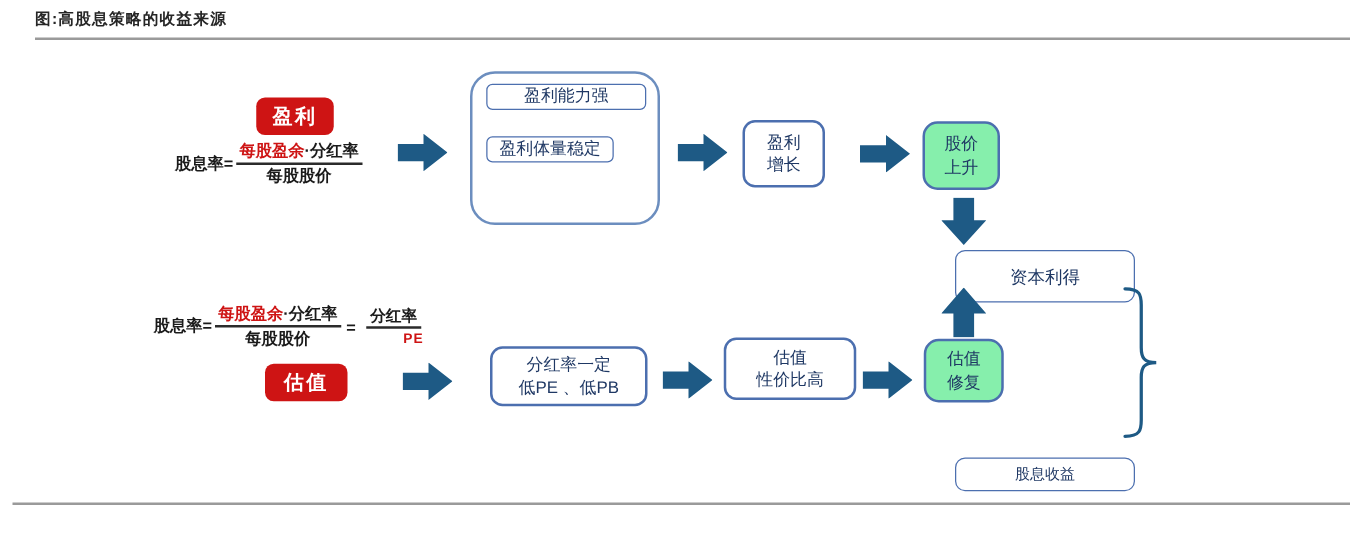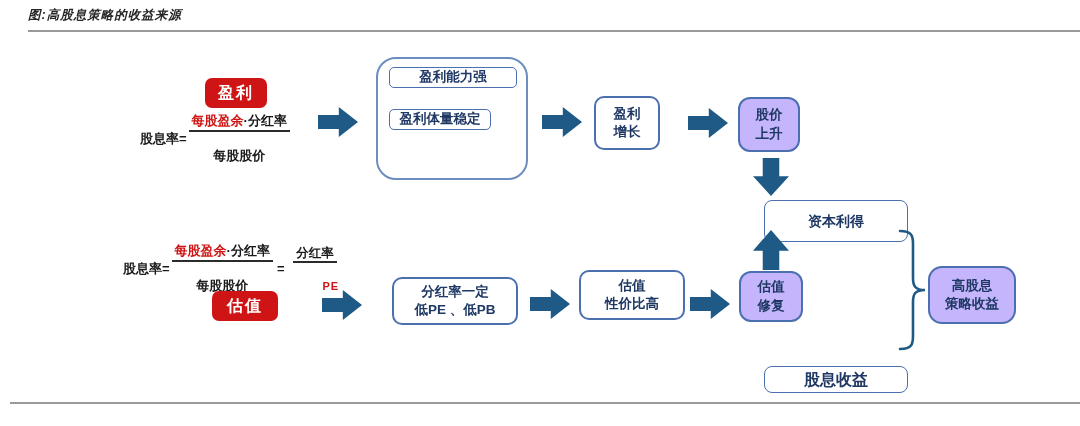--- a/index.html
+++ b/index.html
@@ -3,49 +3,49 @@
 <meta charset="utf-8">
 <style>
   * { margin:0; padding:0; box-sizing:border-box; }
   html,body { background:#ffffff; }
   .canvas {
     position:relative; width:1080px; height:426px; background:#ffffff;
     font-family:"Liberation Sans","DejaVu Sans",sans-serif; overflow:hidden;
   }
   .abs { position:absolute; }
 
-  .fig-title { left:28px; top:7px; font-size:12.5px; font-weight:bold; color:#262626; letter-spacing:1px;font-style:italic; }
+  .fig-title { left:28px; top:7px; font-size:12.5px; font-weight:bold; color:#262626; letter-spacing:1px; }
   .title-rule { left:28px; top:30px; width:1052px; height:2px; background:#9a9a9a; }
   .bottom-rule { left:10px; top:402px; width:1070px; height:2px; background:#9a9a9a; }
   .source-line { left:17px; top:409px; font-size:11.5px; font-weight:bold; color:#262626; letter-spacing:0.5px; }
 
   
   .red-tag {
     background:#CE1414; color:#ffffff; font-weight:bold; font-size:16px;
     border-radius:7px; display:flex; align-items:center; justify-content:center;
     letter-spacing:2px;
   }
 
   
   .formula { display:flex; align-items:center; font-weight:bold; color:#1a1a1a; font-size:13px; }
   .frac { display:inline-flex; flex-direction:column; align-items:center; line-height:1.3; margin-left:2px; }
   .frac .num { border-bottom:2px solid #2b2b2b; padding:0 3px 0 3px; white-space:nowrap; }
-  .frac .den { padding-top:16px; white-space:nowrap; }
+  .frac .den { padding-top:1px; white-space:nowrap; }
   .red-part { color:#CE1414; }
   .eq-sign { margin:0 4px; font-size:13px; }
   .frac.small .num { font-size:12.5px; }
   .frac.small .den { font-size:11px; color:#CE1414; letter-spacing:1px;margin-left:32px; }
 
   
   .node {
     border:2px solid #4C6FAF; background:#ffffff; color:#1F3864;
     display:flex; flex-direction:column; align-items:center; justify-content:center;
-    font-weight:bold; font-size:13.5px; line-height:1.35; text-align:center; white-space:nowrap;
+    font-weight:normal; font-size:13.5px; line-height:1.35; text-align:center; white-space:nowrap;
   }
-  .node.fill { background:#c4b5fd; }
+  .node.fill { background:#86efac; }
   .group-box { border:2px solid #6C8EBF; border-radius:20px; background:#ffffff; }
 
   
   .arr { background:#1E5A85; }
   .arr.right { clip-path:polygon(0% 27%, 52% 27%, 52% 0%, 100% 50%, 52% 100%, 52% 73%, 0% 73%); }
   .arr.down  { clip-path:polygon(27% 0%, 73% 0%, 73% 48%, 100% 48%, 50% 100%, 0% 48%, 27% 48%); }
   .arr.up    { clip-path:polygon(50% 0%, 100% 52%, 73% 52%, 73% 100%, 27% 100%, 27% 52%, 0% 52%); }
 </style>
 </head>
 <body>
@@ -125,22 +125,18 @@
 
   <div class="abs node fill" style="left:739px; top:271px; width:64px; height:51px; border-radius:12px;">
     <span>估值</span>
     <span>修复</span>
   </div>
 
   <svg class="abs" style="left:896px; top:228px;" width="32" height="124" viewBox="0 0 32 124">
     <path d="M 4 3 C 16 3 17 8 17 16 L 17 50 C 17 58 19 62 29 62 C 19 62 17 66 17 74 L 17 108 C 17 116 16 121 4 121" fill="none" stroke="#1E5A85" stroke-width="2.6" stroke-linecap="round"></path>
   </svg>
 
-  <div class="abs node fill" style="left:928px; top:266px; width:88px; height:58px; border-radius:14px;">
-    <span>高股息</span>
-    <span>策略收益</span>
-  </div>
 
-  <div class="abs node" style="left:764px; top:366px; width:144px; height:27px; border-radius:8px; font-size:16px; border-width:1.5px;">股息收益</div>
+  <div class="abs node" style="left:764px; top:366px; width:144px; height:27px; border-radius:8px; font-size:12px; border-width:1.5px;">股息收益</div>
 
   <div class="abs bottom-rule"></div>
 
 </div>
 
 </body></html>

